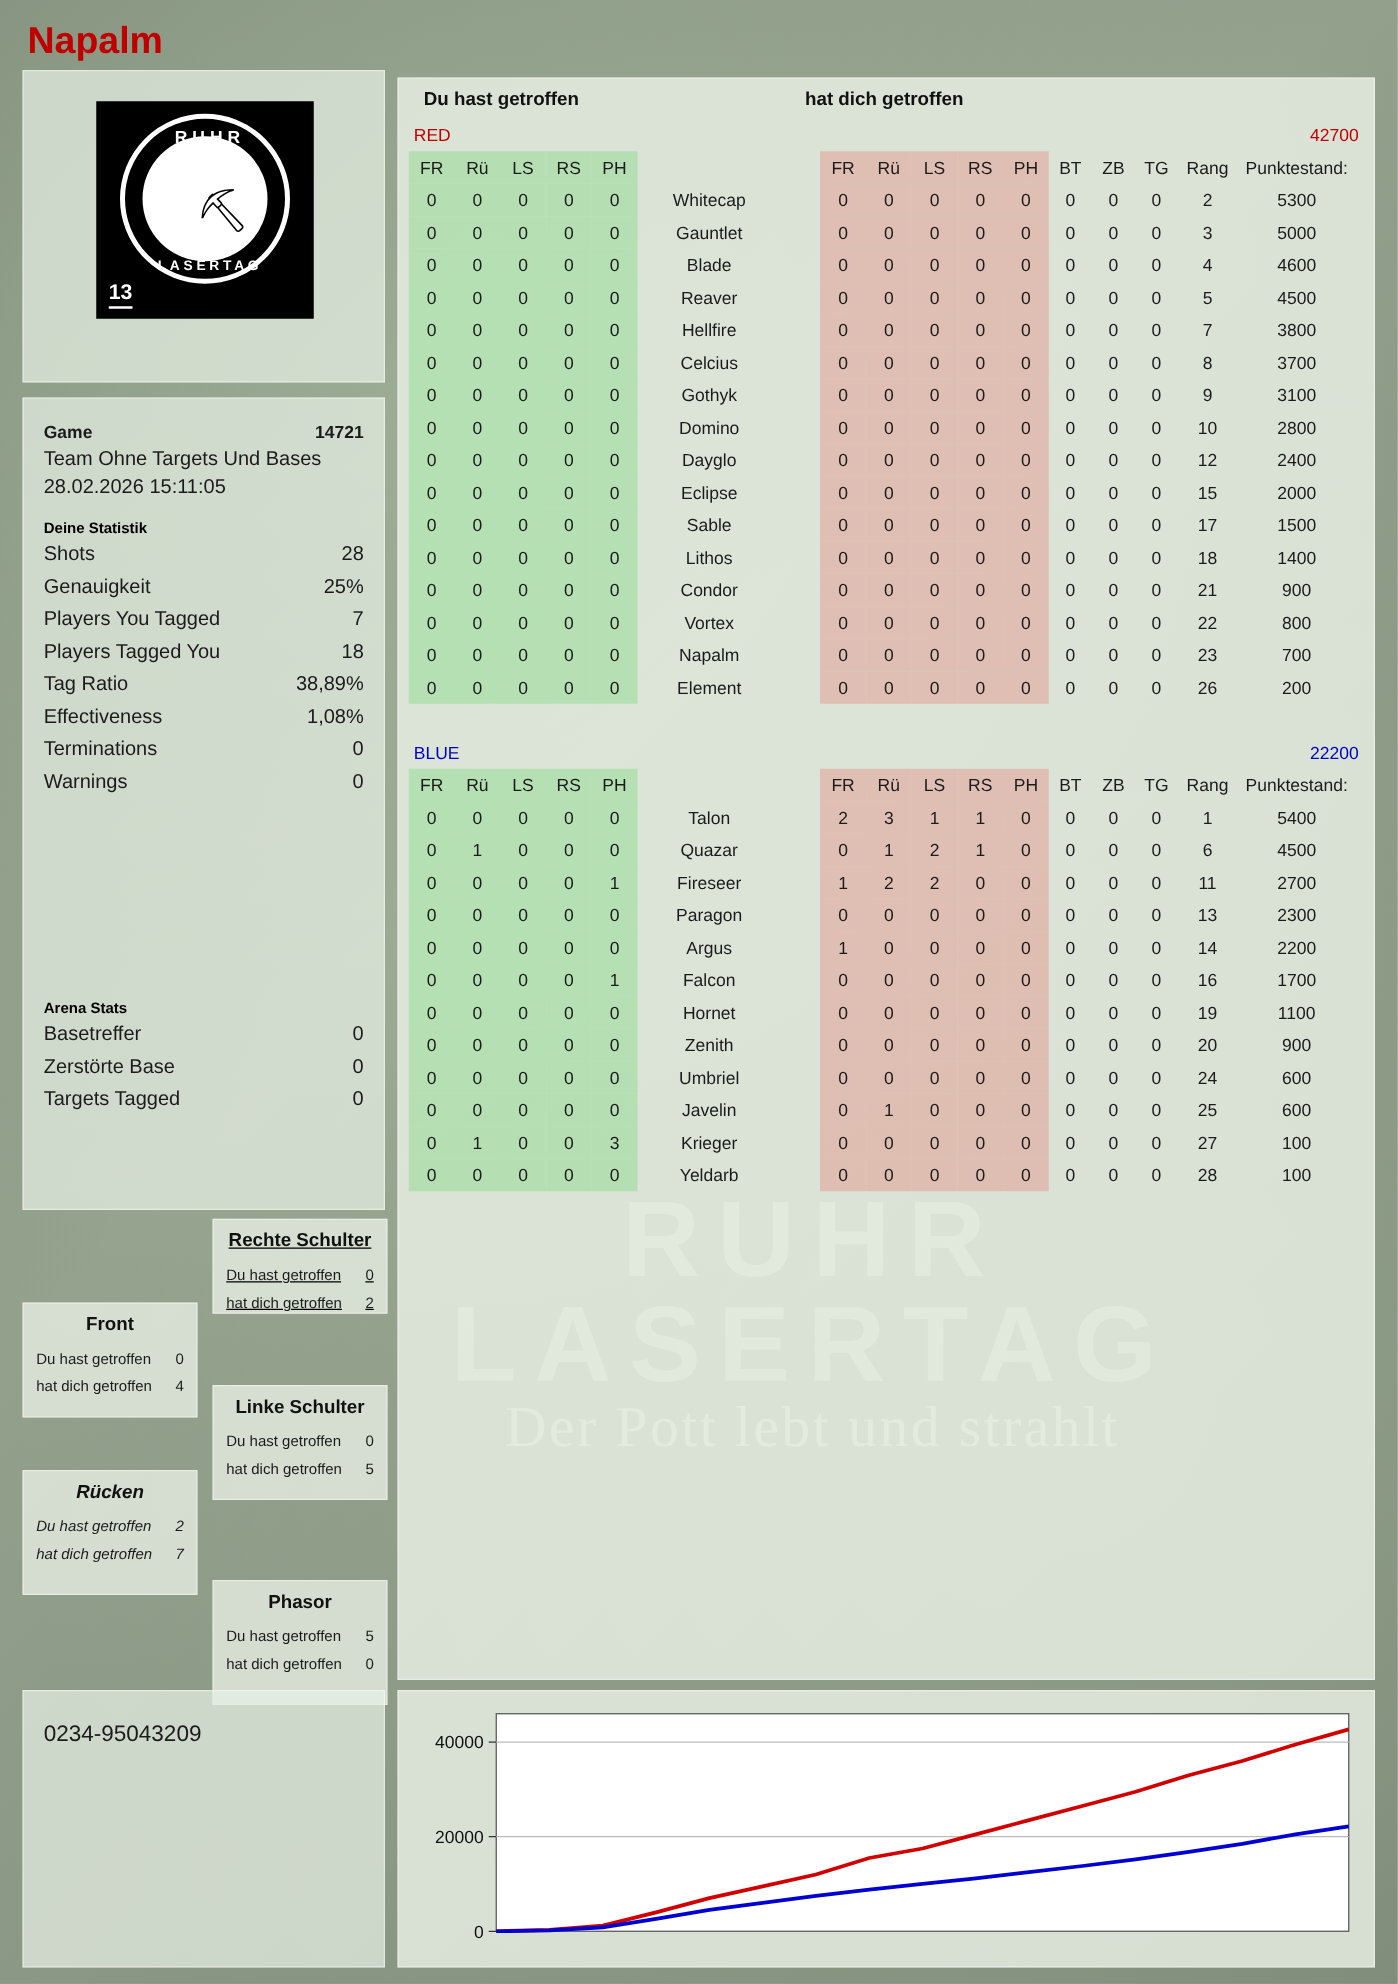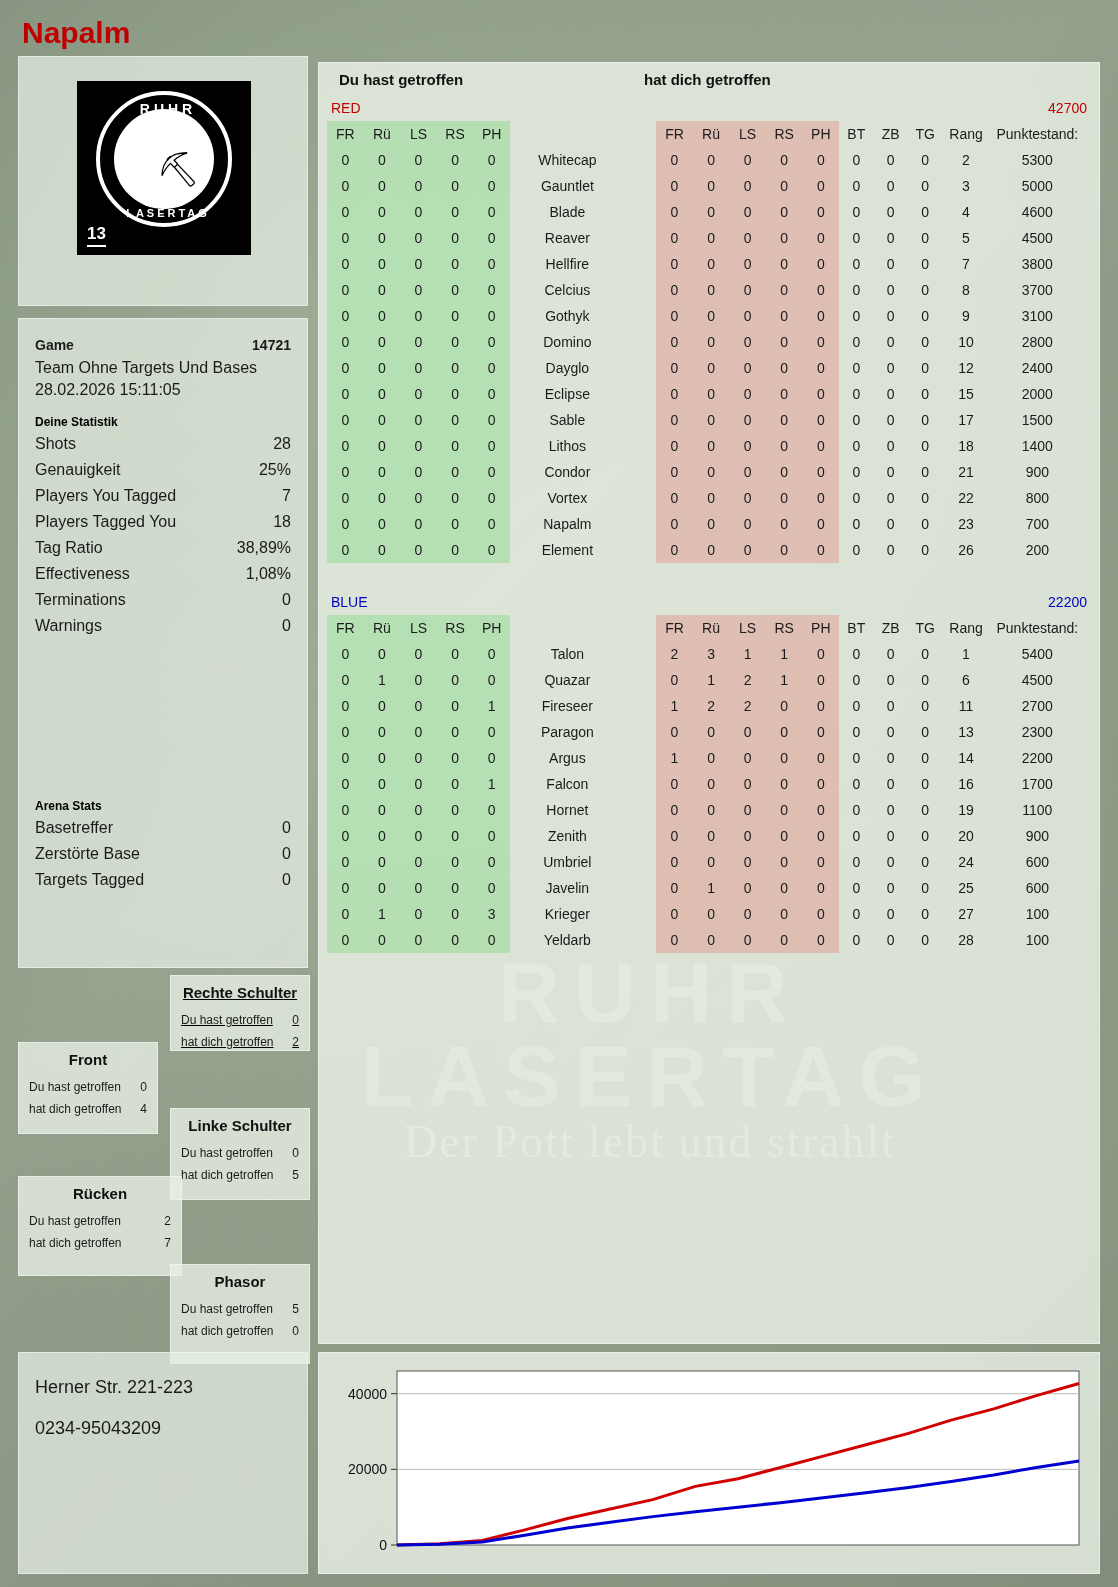--- a/index.html
+++ b/index.html
@@ -105,21 +105,21 @@
     position:absolute;
     background:rgba(232,240,228,0.78);
     border:1px solid rgba(255,255,255,0.45);
     padding:6px 10px;
   }
   .bp h4 { margin:2px 0 8px; font-size:15px; text-align:center; color:#111; }
   .bp .line { display:flex; justify-content:space-between; font-size:12px; color:#1b1b1b; padding:4px 0; }
   .bp-front { left:18px; top:1042px; width:140px; height:92px; }
   .bp-rs    { left:170px; top:975px; width:140px; height:76px;text-decoration:underline; }
   .bp-ls    { left:170px; top:1108px; width:140px; height:92px; }
-  .bp-back  { left:18px; top:1176px; width:164px; height:100px; }
+  .bp-back  { left:18px; top:1176px; width:140px; height:100px;font-style:italic; }
   .bp-ph    { left:170px; top:1240px; width:140px; height:100px;margin-top:24px; }
 
   .contact-panel { left:18px; top:1352px; width:290px; height:222px; padding:14px 16px; }
   .contact-panel div { font-size:18px; color:#1b1b1b; padding:10px 0; }
 
   
   .table-panel {
     position:absolute; left:318px; top:62px; width:782px; height:1282px;
     background:rgba(236,242,232,0.80);
     border:1px solid rgba(255,255,255,0.45);
@@ -295,21 +295,20 @@
         <span>Du hast getroffen</span>
         <span>5</span>
       </div>
     <div class="line">
         <span>hat dich getroffen</span>
         <span>0</span>
       </div>
   </div>
 
   <div class="panel contact-panel">
-    <div>Herner Str. 221-223</div>
     <div>0234-95043209</div>
   </div>
 
   <div class="table-panel">
     <div class="tbl-head-labels">
       <span class="a">Du hast getroffen</span>
       <span class="b">hat dich getroffen</span>
     </div>
     <table class="scores" id="scores-table">
         <tbody>

